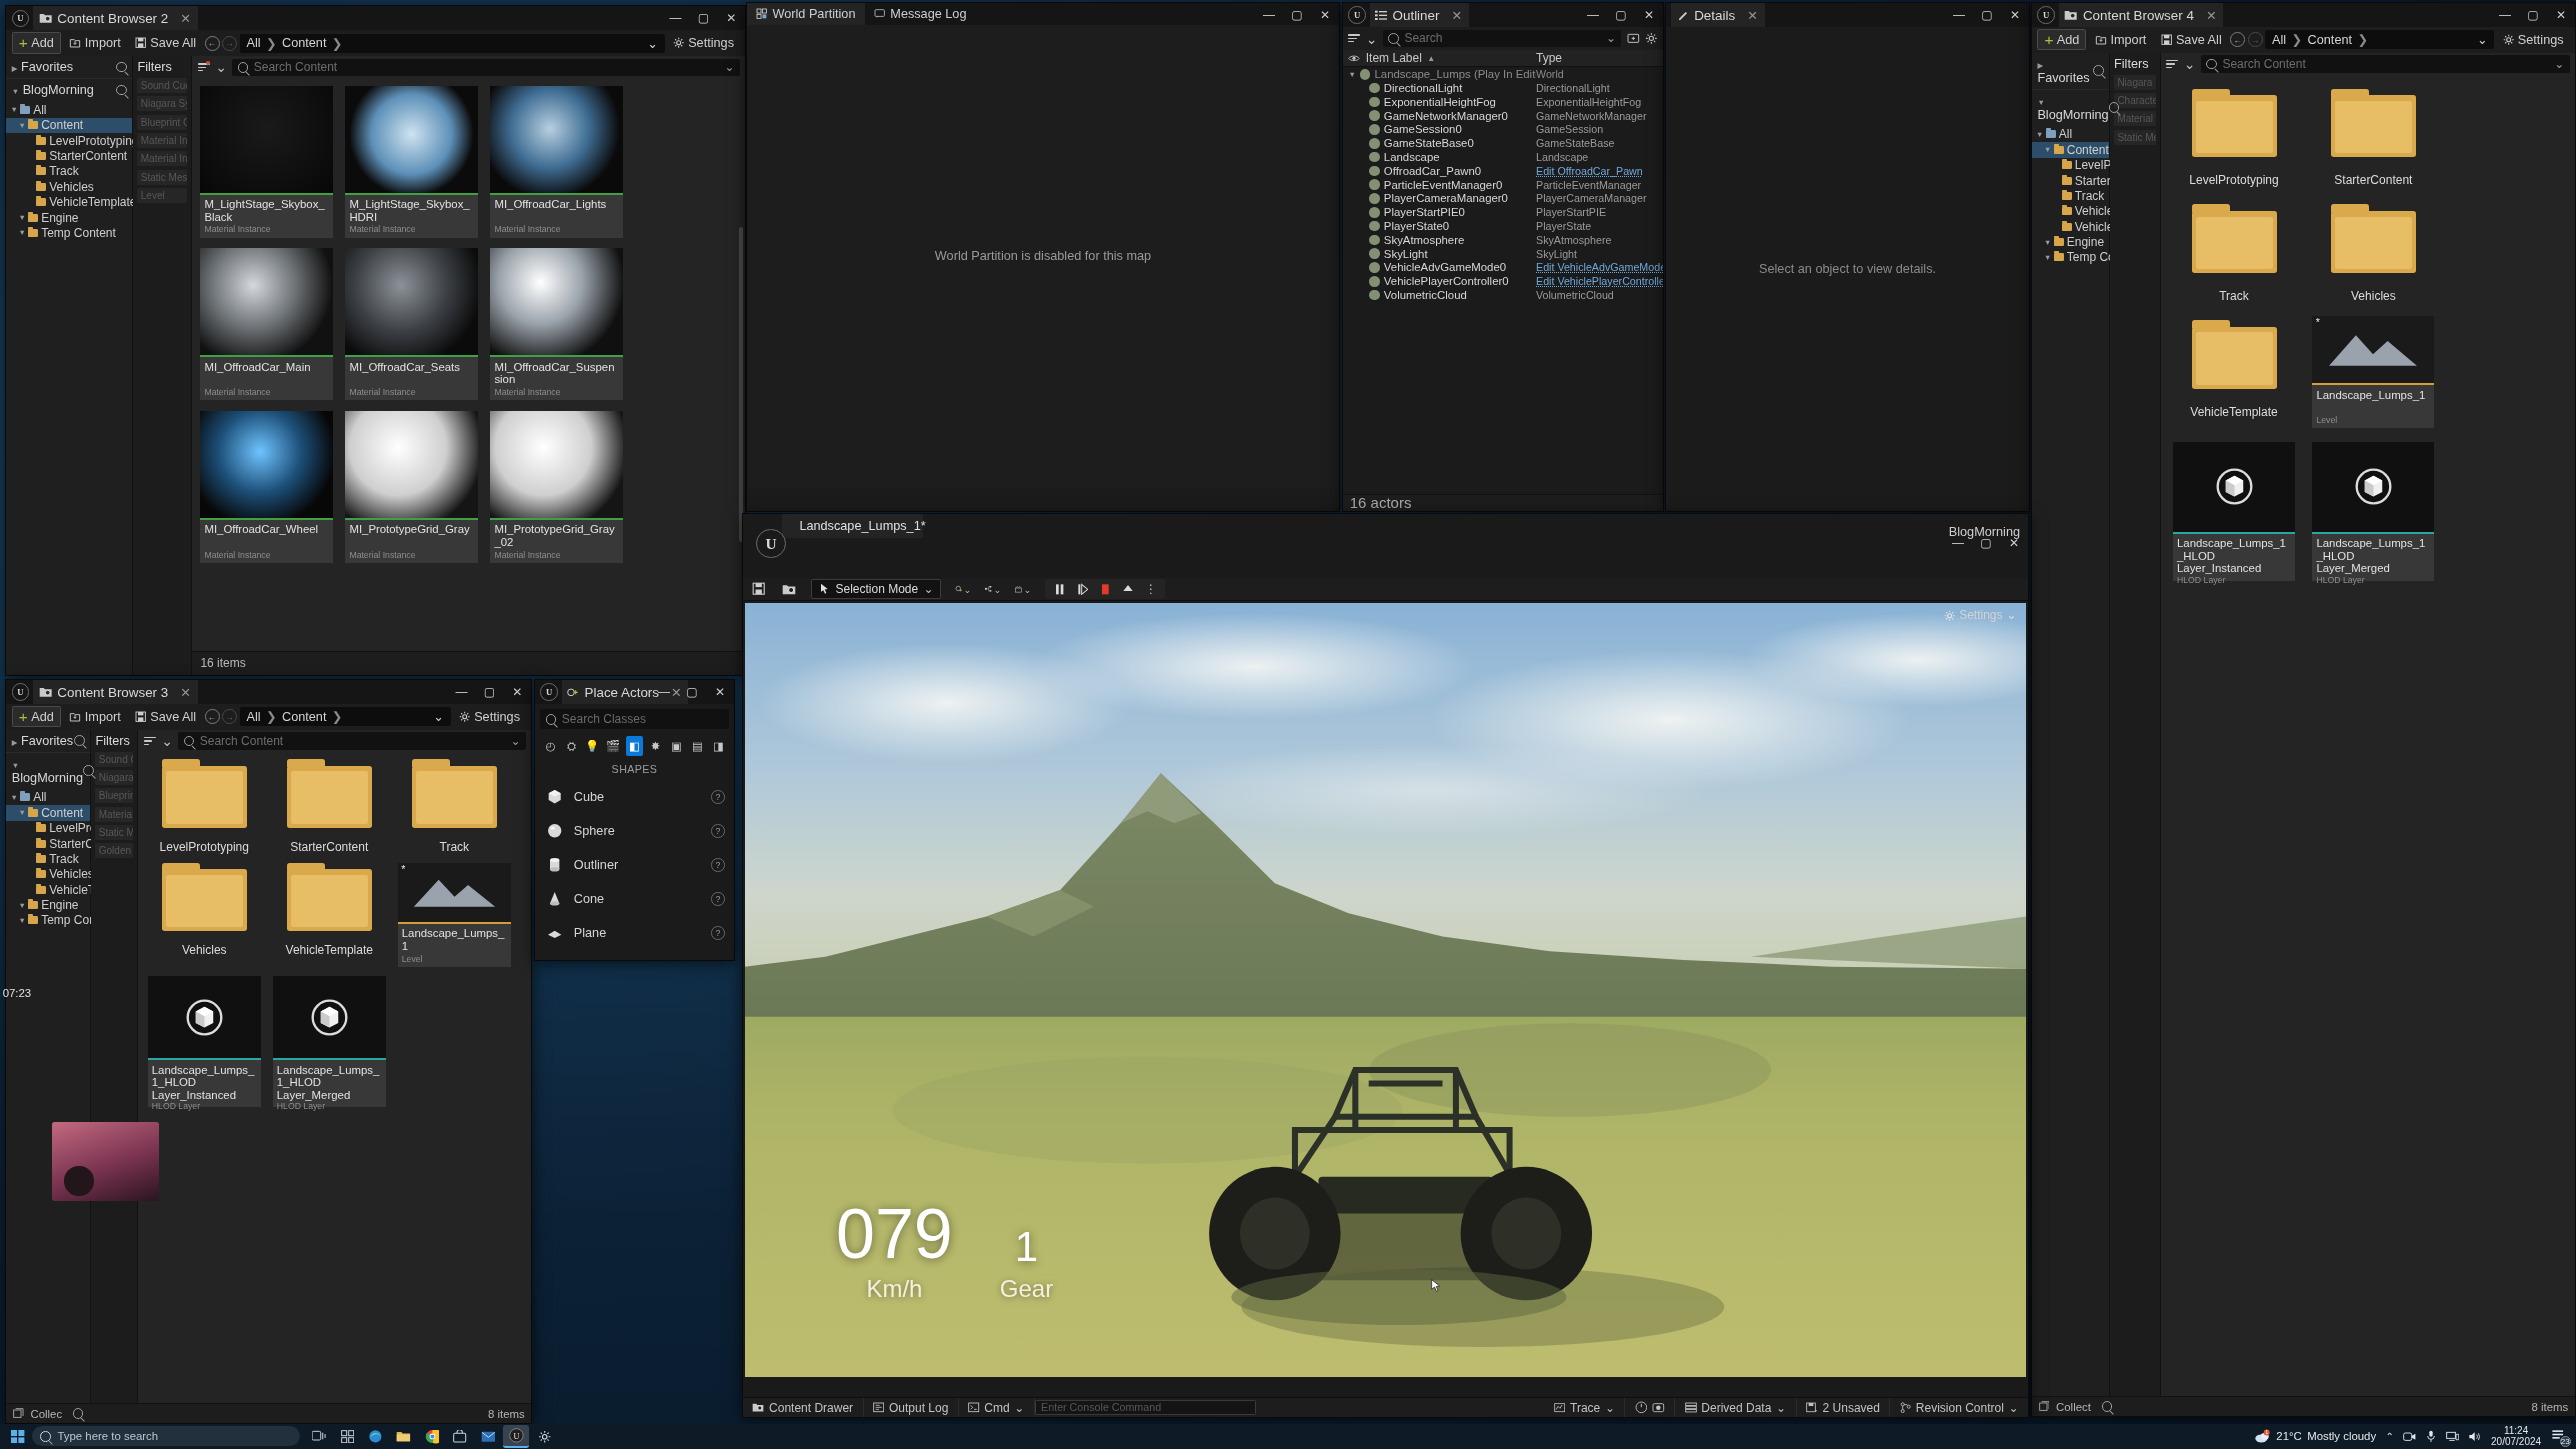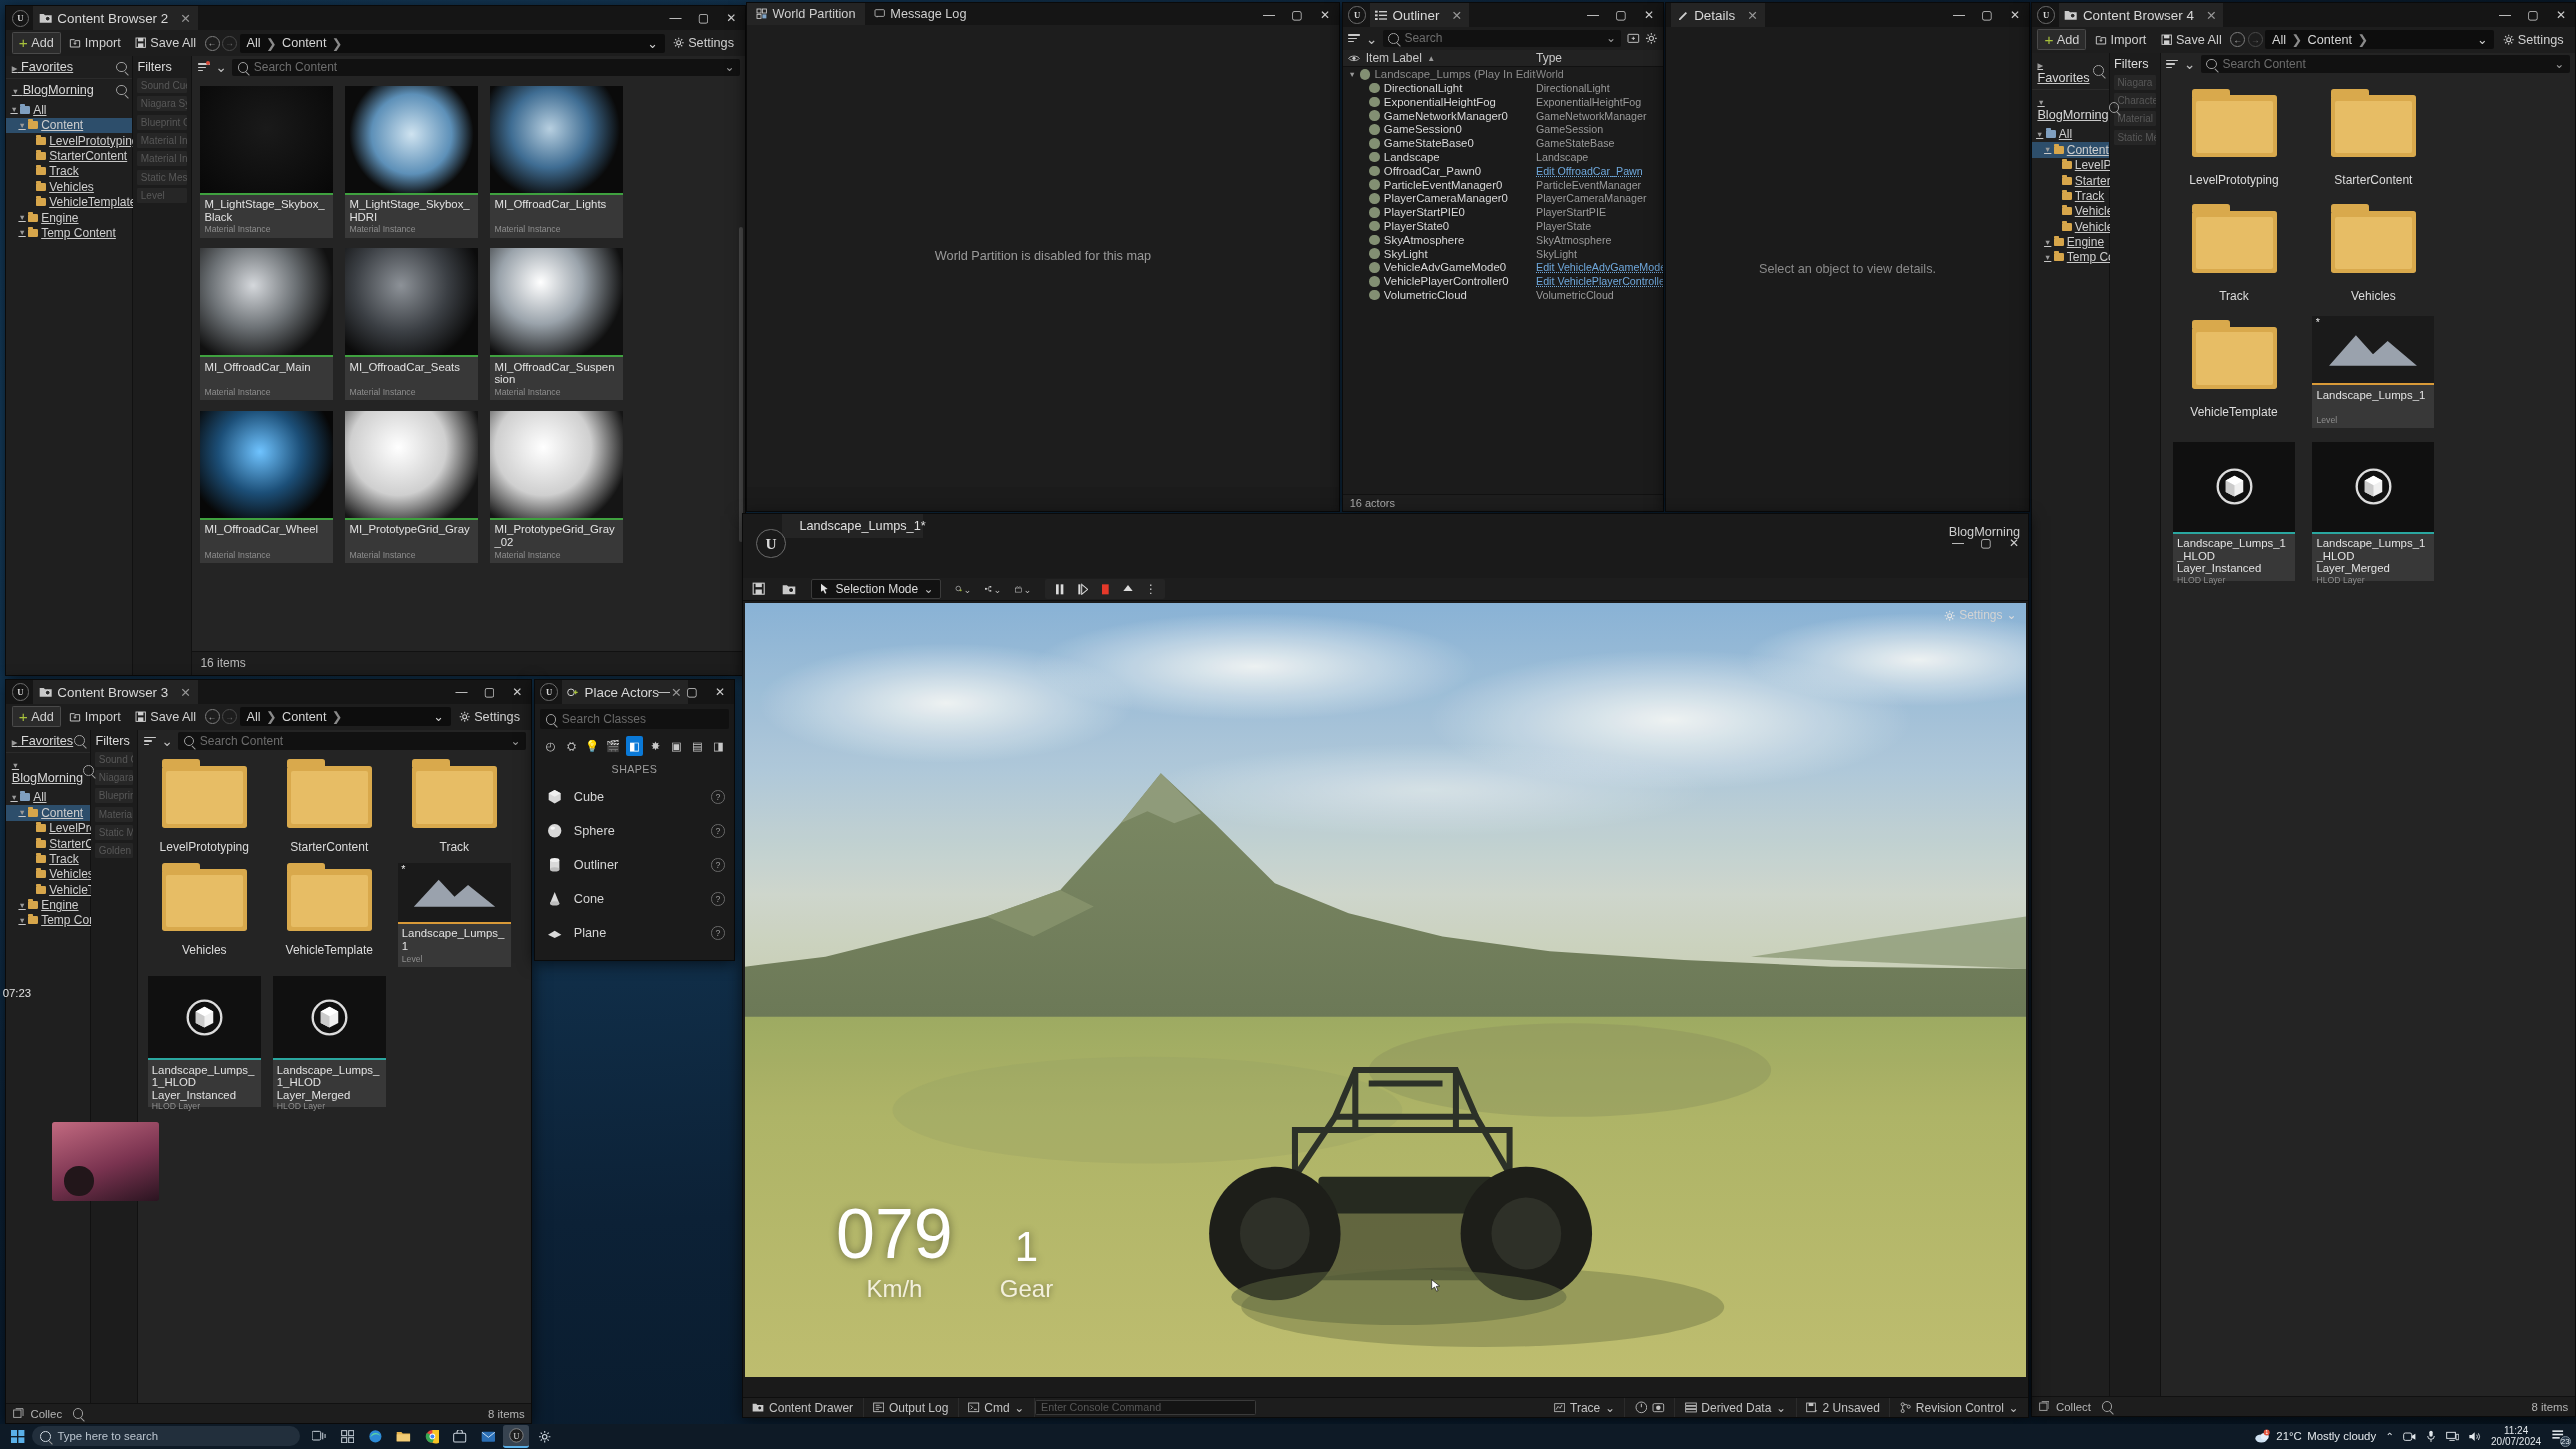--- a/index.html
+++ b/index.html
@@ -44,21 +44,21 @@
   .navarrow { width:14.8px;height:14.8px;border:1.3px solid #7d7d7d;border-radius:50%;
               display:flex;align-items:center;justify-content:center;
               font-size:8.7px;color:#b5b5b5;flex:none; }
   .crumbbar { flex:1; height:19px; background:#0d0d0d; border-radius:2px;
               display:flex; align-items:center; gap:5.4px; padding:0 6.7px;
               font-size:12.7px; color:#d4d4d4; }
   .crumbbar .sep { color:#8a8a8a; }
 
   
   .cb-body { display:flex; height:calc(100% - 50px); }
-  .sources { width:auto; background:#1f1f1f; border-right:0.7px solid #111;text-decoration:underline; }
+  .sources { width:auto; background:#1f1f1f; border-right:0.7px solid #111; }
   .sources-hdr { display:flex; align-items:center; justify-content:space-between;
                  padding:4px 5.4px; font-size:12.7px; color:#d8d8d8; }
   .tree { font-size:12px; padding:1.3px 0; }
   .tree-row { display:flex; align-items:center; gap:2.7px; padding:0.7px 2.7px;
               white-space:nowrap; color:#cfcfcf; }
   .tree-row.sel { background:#2d4e6b; }
   .caret { width:7.4px; color:#9a9a9a; font-size:7.4px; flex:none; text-align:center;}
   .folder-ico { width:10px;height:8px;background:#d7a64b;border-radius:0.7px 1.3px 1.3px 0.7px;
                 flex:none; position:relative; }
   .folder-ico::before{content:"";position:absolute;top:-2px;left:0;width:4.7px;height:2px;
@@ -129,21 +129,21 @@
                 white-space:nowrap; overflow:hidden; }
   .ol-row .c2 { width:127px; color:#9a9a9a; white-space:nowrap; overflow:hidden;
                 font-size:10.7px;}
   .ol-row .c2.link { color:#6fa8dc; text-decoration:underline dotted; }
   .ol-row.world .c1, .ol-row.world .c2 { color:#8b8b8b; }
   .ico { width:10.7px; height:10.7px; flex:none; display:inline-block;
          background:#8e9c7c; border-radius:2px; opacity:.9; }
   .ico.round { border-radius:50%; background:#8f9d7d; }
   .ol-status { position:absolute; bottom:0; left:0; right:0; height:17.4px;
                background:#1d1d1d; border-top:0.7px solid #111; display:flex;
-               align-items:center; padding:0 6.7px; font-size:11px; color:#a9a9a9; }
+               align-items:center; padding:0 6.7px; font-size:15px; color:#a9a9a9; }
 
   
   .details-body { display:flex; align-items:center; justify-content:center;
                   height:calc(100% - 24px); color:#8a8a8a; font-size:12.7px; }
 
   
   .wp-tabs { height:21.5px; background:#151515; display:flex; align-items:center; }
   .wp-tab { height:21.5px; padding:0 9.4px; display:flex; align-items:center; gap:4.7px;
             font-size:12.7px; color:#cfcfcf; }
   .wp-tab.active { background:#242424; }

